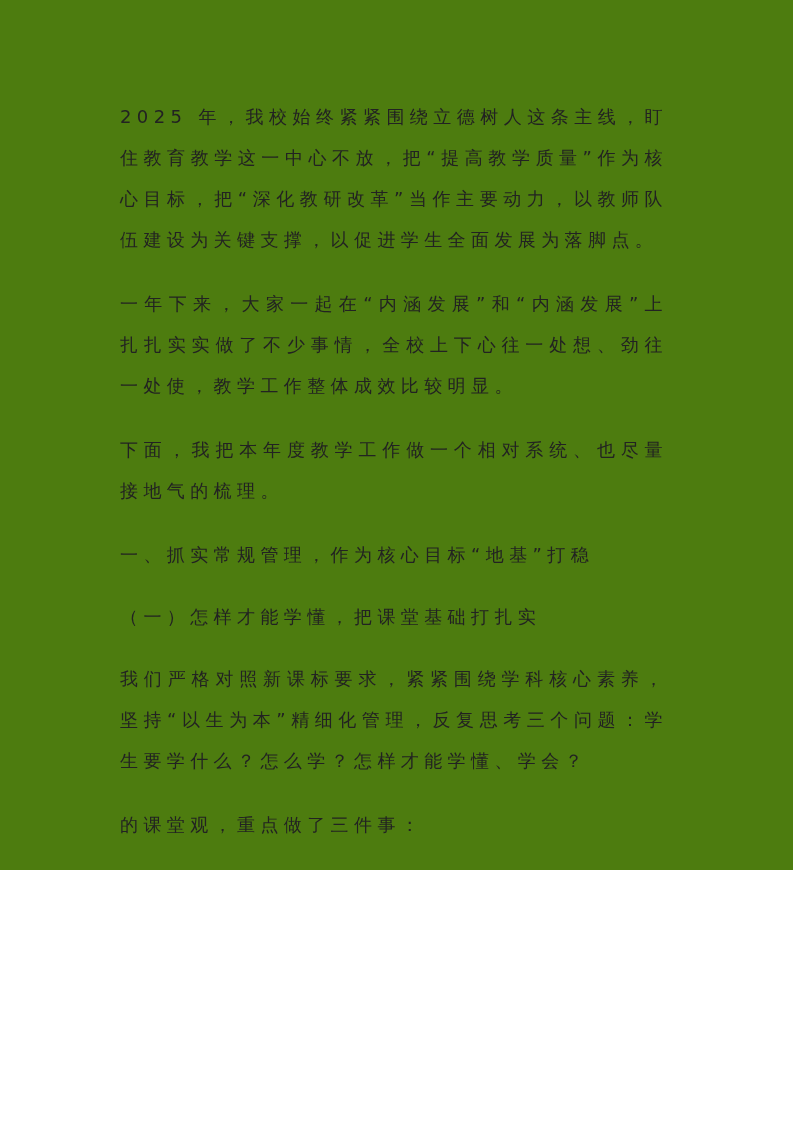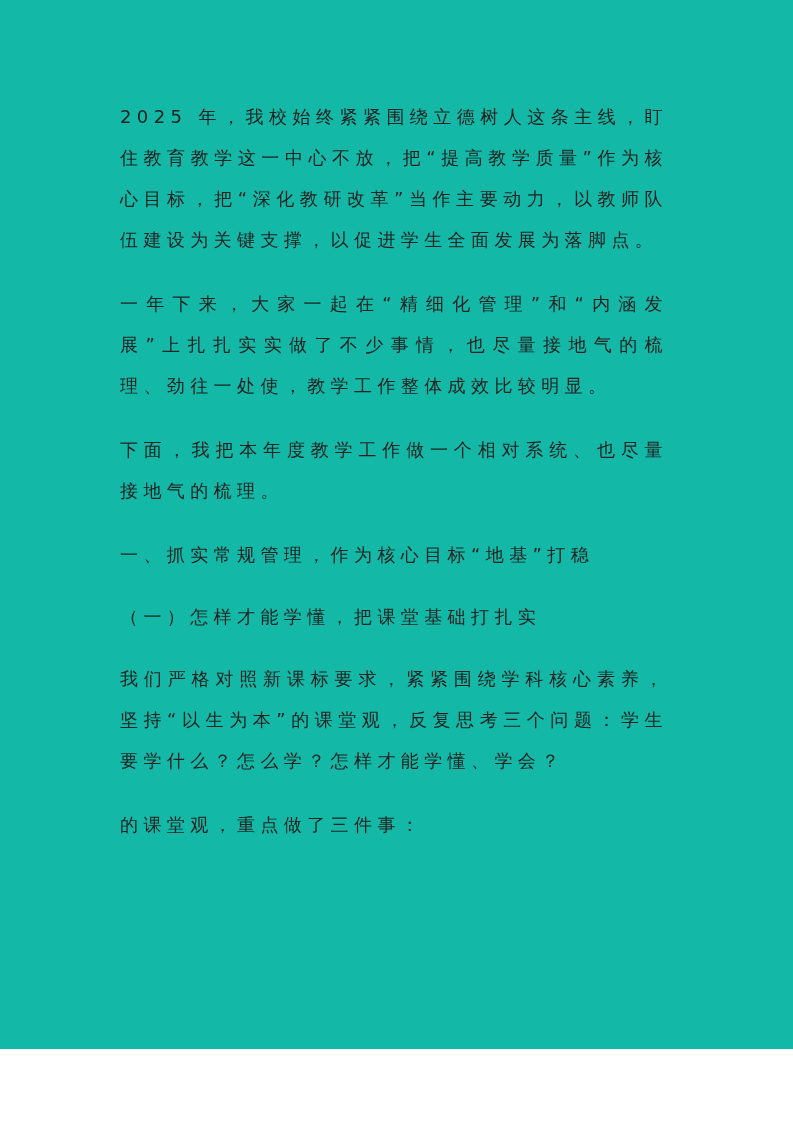--- a/index.html
+++ b/index.html
@@ -13,22 +13,22 @@
     position: relative;
     overflow: hidden;
     font-family: "DejaVu Sans", "Liberation Sans", sans-serif;
     color: #222222;
   }
   .page {
     position: absolute;
     left: 0;
     top: 0;
     width: 793px;
-    height: 1049px;
-    background: #14b8a6;
+    height: 870px;
+    background: #4d7c0f;
   }
   .content {
     position: absolute;
     left: 120px;
     top: 96px;
     width: 548px;
   }
   .para {
     margin: 0 0 23px 0;
     font-size: 18px;
@@ -45,20 +45,20 @@
     letter-spacing: 5.4px;
     font-weight: normal;
   }
 </style>
 </head>
 <body>
 
 <div class="page">
   <div class="content">
     <p class="para">2025 年，我校始终紧紧围绕立德树人这条主线，盯住教育教学这一中心不放，把“提高教学质量”作为核心目标，把“深化教研改革”当作主要动力，以教师队伍建设为关键支撑，以促进学生全面发展为落脚点。</p>
-    <p class="para">一年下来，大家一起在“精细化管理”和“内涵发展”上扎扎实实做了不少事情，也尽量接地气的梳理、劲往一处使，教学工作整体成效比较明显。</p>
+    <p class="para">一年下来，大家一起在“内涵发展”和“内涵发展”上扎扎实实做了不少事情，全校上下心往一处想、劲往一处使，教学工作整体成效比较明显。</p>
     <p class="para">下面，我把本年度教学工作做一个相对系统、也尽量接地气的梳理。</p>
     <h2 class="heading">一、抓实常规管理，作为核心目标“地基”打稳</h2>
     <h3 class="heading">（一）怎样才能学懂，把课堂基础打扎实</h3>
-    <p class="para">我们严格对照新课标要求，紧紧围绕学科核心素养，坚持“以生为本”的课堂观，反复思考三个问题：学生要学什么？怎么学？怎样才能学懂、学会？</p>
+    <p class="para">我们严格对照新课标要求，紧紧围绕学科核心素养，坚持“以生为本”精细化管理，反复思考三个问题：学生要学什么？怎么学？怎样才能学懂、学会？</p>
     <p class="para">的课堂观，重点做了三件事：</p>
   </div>
 </div>
 
 </body></html>

